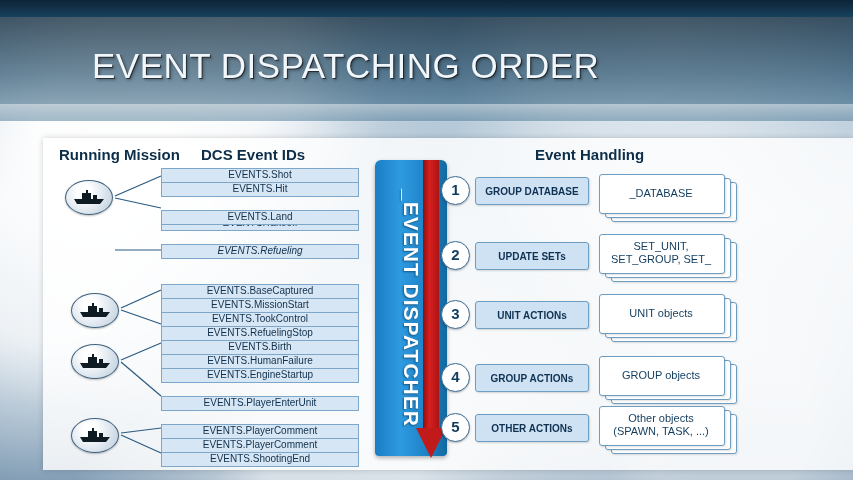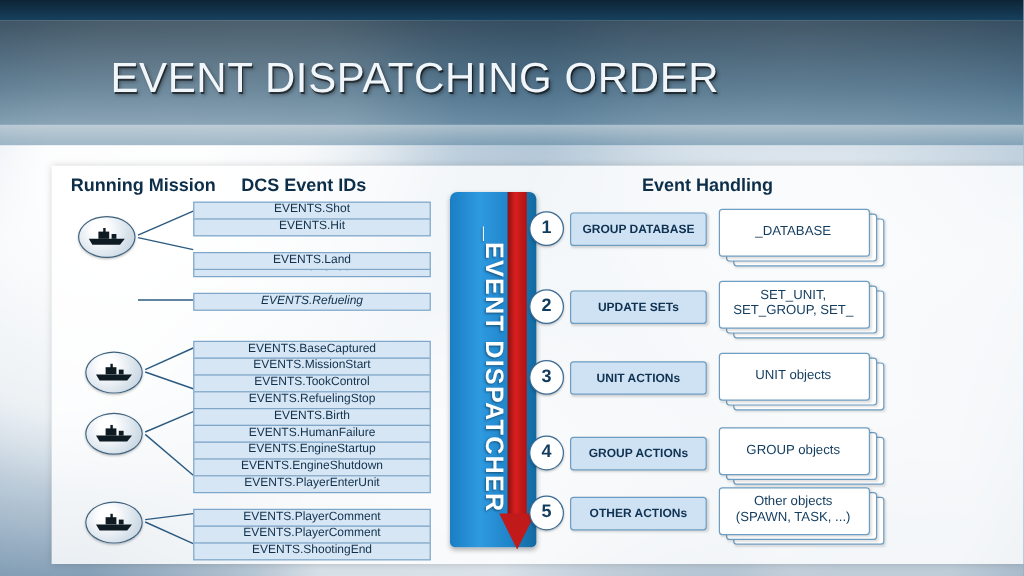--- a/index.html
+++ b/index.html
@@ -196,21 +196,20 @@
 
     <div class="evt" style="top:106px;font-style:italic;">EVENTS.Refueling</div>
 
     <div class="evt" style="top:146px;">EVENTS.BaseCaptured</div>
     <div class="evt" style="top:160px;">EVENTS.MissionStart</div>
     <div class="evt" style="top:174px;">EVENTS.TookControl</div>
     <div class="evt" style="top:188px;">EVENTS.RefuelingStop</div>
     <div class="evt" style="top:202px;">EVENTS.Birth</div>
     <div class="evt" style="top:216px;">EVENTS.HumanFailure</div>
     <div class="evt" style="top:230px;">EVENTS.EngineStartup</div>
-    <div class="evt" style="top:244px;">EVENTS.EngineShutdown</div>
     <div class="evt" style="top:258px;">EVENTS.PlayerEnterUnit</div>
 
     <div class="evt" style="top:286px;">EVENTS.PlayerComment</div>
     <div class="evt" style="top:300px;">EVENTS.PlayerComment</div>
     <div class="evt" style="top:314px;">EVENTS.ShootingEnd</div>
 
     <div class="dispatcher">
       <div class="dispatcher-label">_EVENT DISPATCHER</div>
     </div>
     <div class="arrow-wrap">

